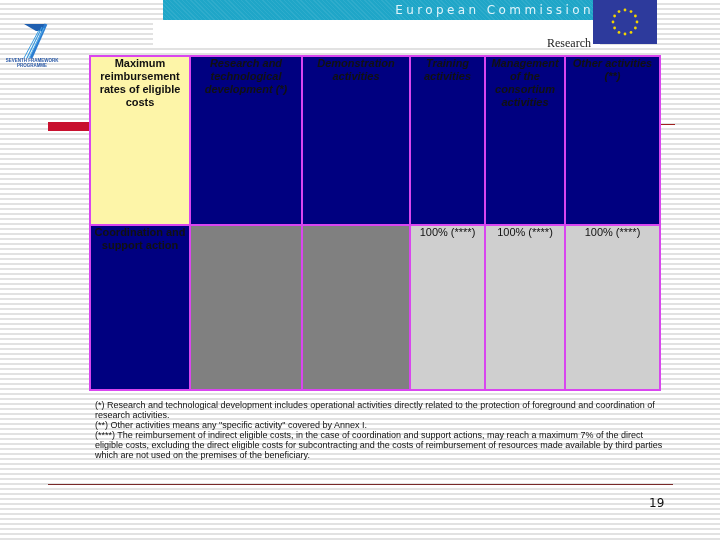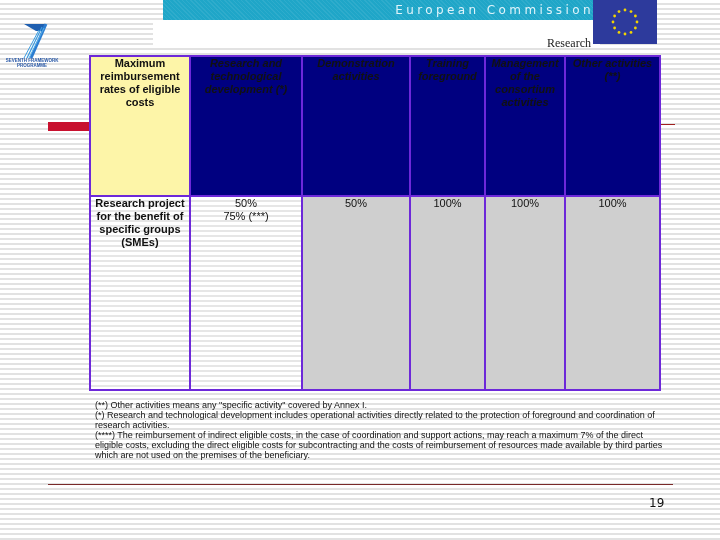--- a/index.html
+++ b/index.html
@@ -41,21 +41,21 @@
   .red-line { position: absolute; left: 400px; top: 124px; width: 275px; height: 1px; background: #a02020; }
   .table-wrap {
     position: absolute; left: 89px; top: 55px; width: 570px; height: 336px;
     background: #222;
   }
   table.rates {
     position: absolute; left: 0; top: 0; width: 570px; height: 336px;
     border-collapse: collapse; table-layout: fixed;
   }
   table.rates td {
-    border: 2px solid #6d28d9; padding: 0; text-align: center; vertical-align: top;
+    border: 2px solid #d946ef; padding: 0; text-align: center; vertical-align: top;
     font-size: 11px; color: #111; line-height: 13px;
   }
   td.corner { background: #fdf5a8; font-weight: bold; vertical-align: middle; padding-top: 0; }
   td.colhead { background: #000080; color: #ffffff; font-weight: bold; padding-top: 14px; font-style: italic; }
   td.rowhead { background: #000080; color: #ffffff; font-weight: bold; vertical-align: middle; }
   td.rowhead-white {
     background-color: #ffffff;
     background-image: repeating-linear-gradient(to bottom, #ffffff 0px, #ffffff 3px, #e6e6e6 3px, #e6e6e6 5px);
     color: #111; font-weight: bold; vertical-align: middle;
   }
@@ -129,38 +129,35 @@
         <col style="width:108px">
         <col style="width:75px">
         <col style="width:80px">
         <col style="width:95px">
     </colgroup>
     <tbody>
         <tr style="height:68px">
       <td class="corner">Maximum reimbursement rates of eligible costs</td>
       <td class="colhead">Research and technological development (*)</td>
       <td class="colhead">Demonstration activities</td>
-      <td class="colhead">Training foreground</td>
+      <td class="colhead">Training activities</td>
       <td class="colhead">Management of the consortium activities</td>
       <td class="colhead">Other activities (**)</td>
     </tr>
-    <tr style="height:94px">
-      <td class="rowhead-white">Research project for the benefit of specific groups (SMEs)</td>
-      <td class="val-white">
-        <span class="line">50%</span>
-        <span class="line">75% (***)</span>
-      </td>
-      <td class="val-mid">50%</td>
-      <td class="val-top">100%</td>
-      <td class="val-top">100%</td>
-      <td class="val-top">100%</td>
+    <tr style="height:66px">
+      <td class="rowhead">Coordination and support action</td>
+      <td class="na"></td>
+      <td class="na"></td>
+      <td class="val">100% (****)</td>
+      <td class="val">100% (****)</td>
+      <td class="val">100% (****)</td>
     </tr>
   </tbody>
     </table>
 </div>
 
 <div class="footnotes">
+  <div>(*) Research and technological development includes operational activities directly related to the protection of foreground and coordination of research activities.</div>
   <div> (**) Other activities means any "specific activity" covered by Annex I.</div>
-  <div>(*) Research and technological development includes operational activities directly related to the protection of foreground and coordination of research activities.</div>
   <div>(****) The reimbursement of indirect eligible costs, in the case of coordination and support actions, may reach a maximum 7% of the direct eligible costs, excluding the direct eligible costs for subcontracting and the costs of reimbursement of resources made available by third parties which are not used on the premises of the beneficiary.</div>
 </div>
 <div class="footnote-line"></div>
 <span class="page-number">19</span>
 
 </body></html>

